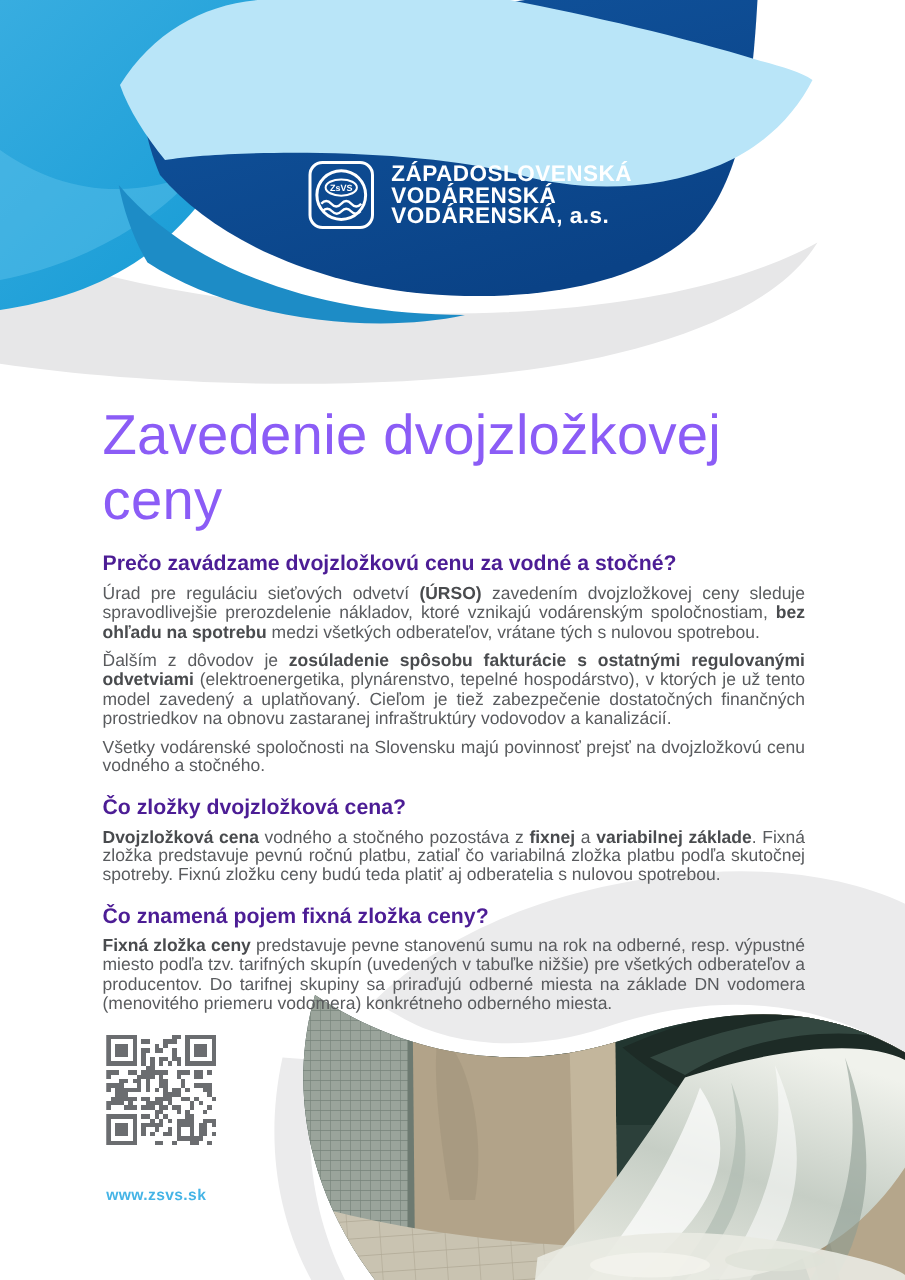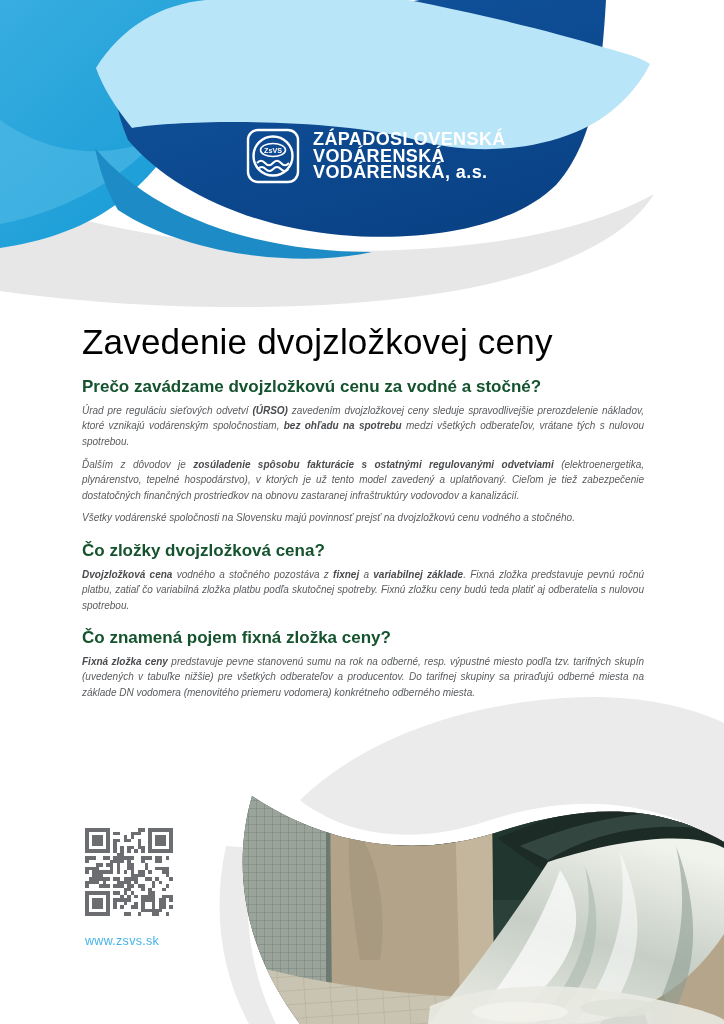--- a/index.html
+++ b/index.html
@@ -7,28 +7,28 @@
     position:relative;width:724px;height:1024px;background:#ffffff;
     overflow:hidden;margin:0 auto;
     font-family:"Liberation Sans", sans-serif;
   }
   svg{display:block;}
   .header-art{position:absolute;top:0;left:0;}
   .logo-block{position:absolute;top:128px;left:246px;display:flex;align-items:center;}
   .logo-emblem{width:54px;height:56px;}
   .company-name{margin-left:13px;color:#ffffff;font-weight:bold;font-size:18px;line-height:16.5px;letter-spacing:.4px;}
   .content{position:absolute;left:82px;top:322px;width:562px;}
-  .doc-title{font-size:35px;font-weight:400;color:#000000;letter-spacing:.2px;margin:0 0 14px 0;}
-  .section-heading{font-size:17px;font-weight:bold;color:#14532d;margin:15px 0 6px 0;}
-  .body-paragraph{font-size:10px;line-height:15.4px;color:#595b5e;text-align:justify;margin:0 0 7.5px 0;font-style:italic;}
+  .doc-title{font-size:45px;font-weight:400;color:#8b5cf6;letter-spacing:.2px;margin:0 0 14px 0;}
+  .section-heading{font-size:17px;font-weight:bold;color:#4c1d95;margin:15px 0 6px 0;}
+  .body-paragraph{font-size:14px;line-height:15.4px;color:#595b5e;text-align:justify;margin:0 0 7.5px 0;}
   .body-paragraph b{color:#494b4e;}
   .bottom-art{position:absolute;left:0;top:684px;}
   .qr-block{position:absolute;left:85px;top:828px;width:120px;}
   .qr-svg{width:88px;height:88px;}
-  .website{margin-top:18px;font-size:12.5px;font-weight:normal;color:#45b4e6;letter-spacing:.3px;cursor:pointer;}
+  .website{margin-top:33px;font-size:12.5px;font-weight:bold;color:#45b4e6;letter-spacing:.3px;cursor:pointer;}
 </style>
 </head>
 <body>
 
 <div class="page">
 
   <svg class="header-art" width="724" height="335" viewBox="0 0 724 335">
     <defs>
       <linearGradient id="gcyan" x1="0" y1="0" x2="0.8" y2="1">
         <stop offset="0" stop-color="#38ade0"></stop>

